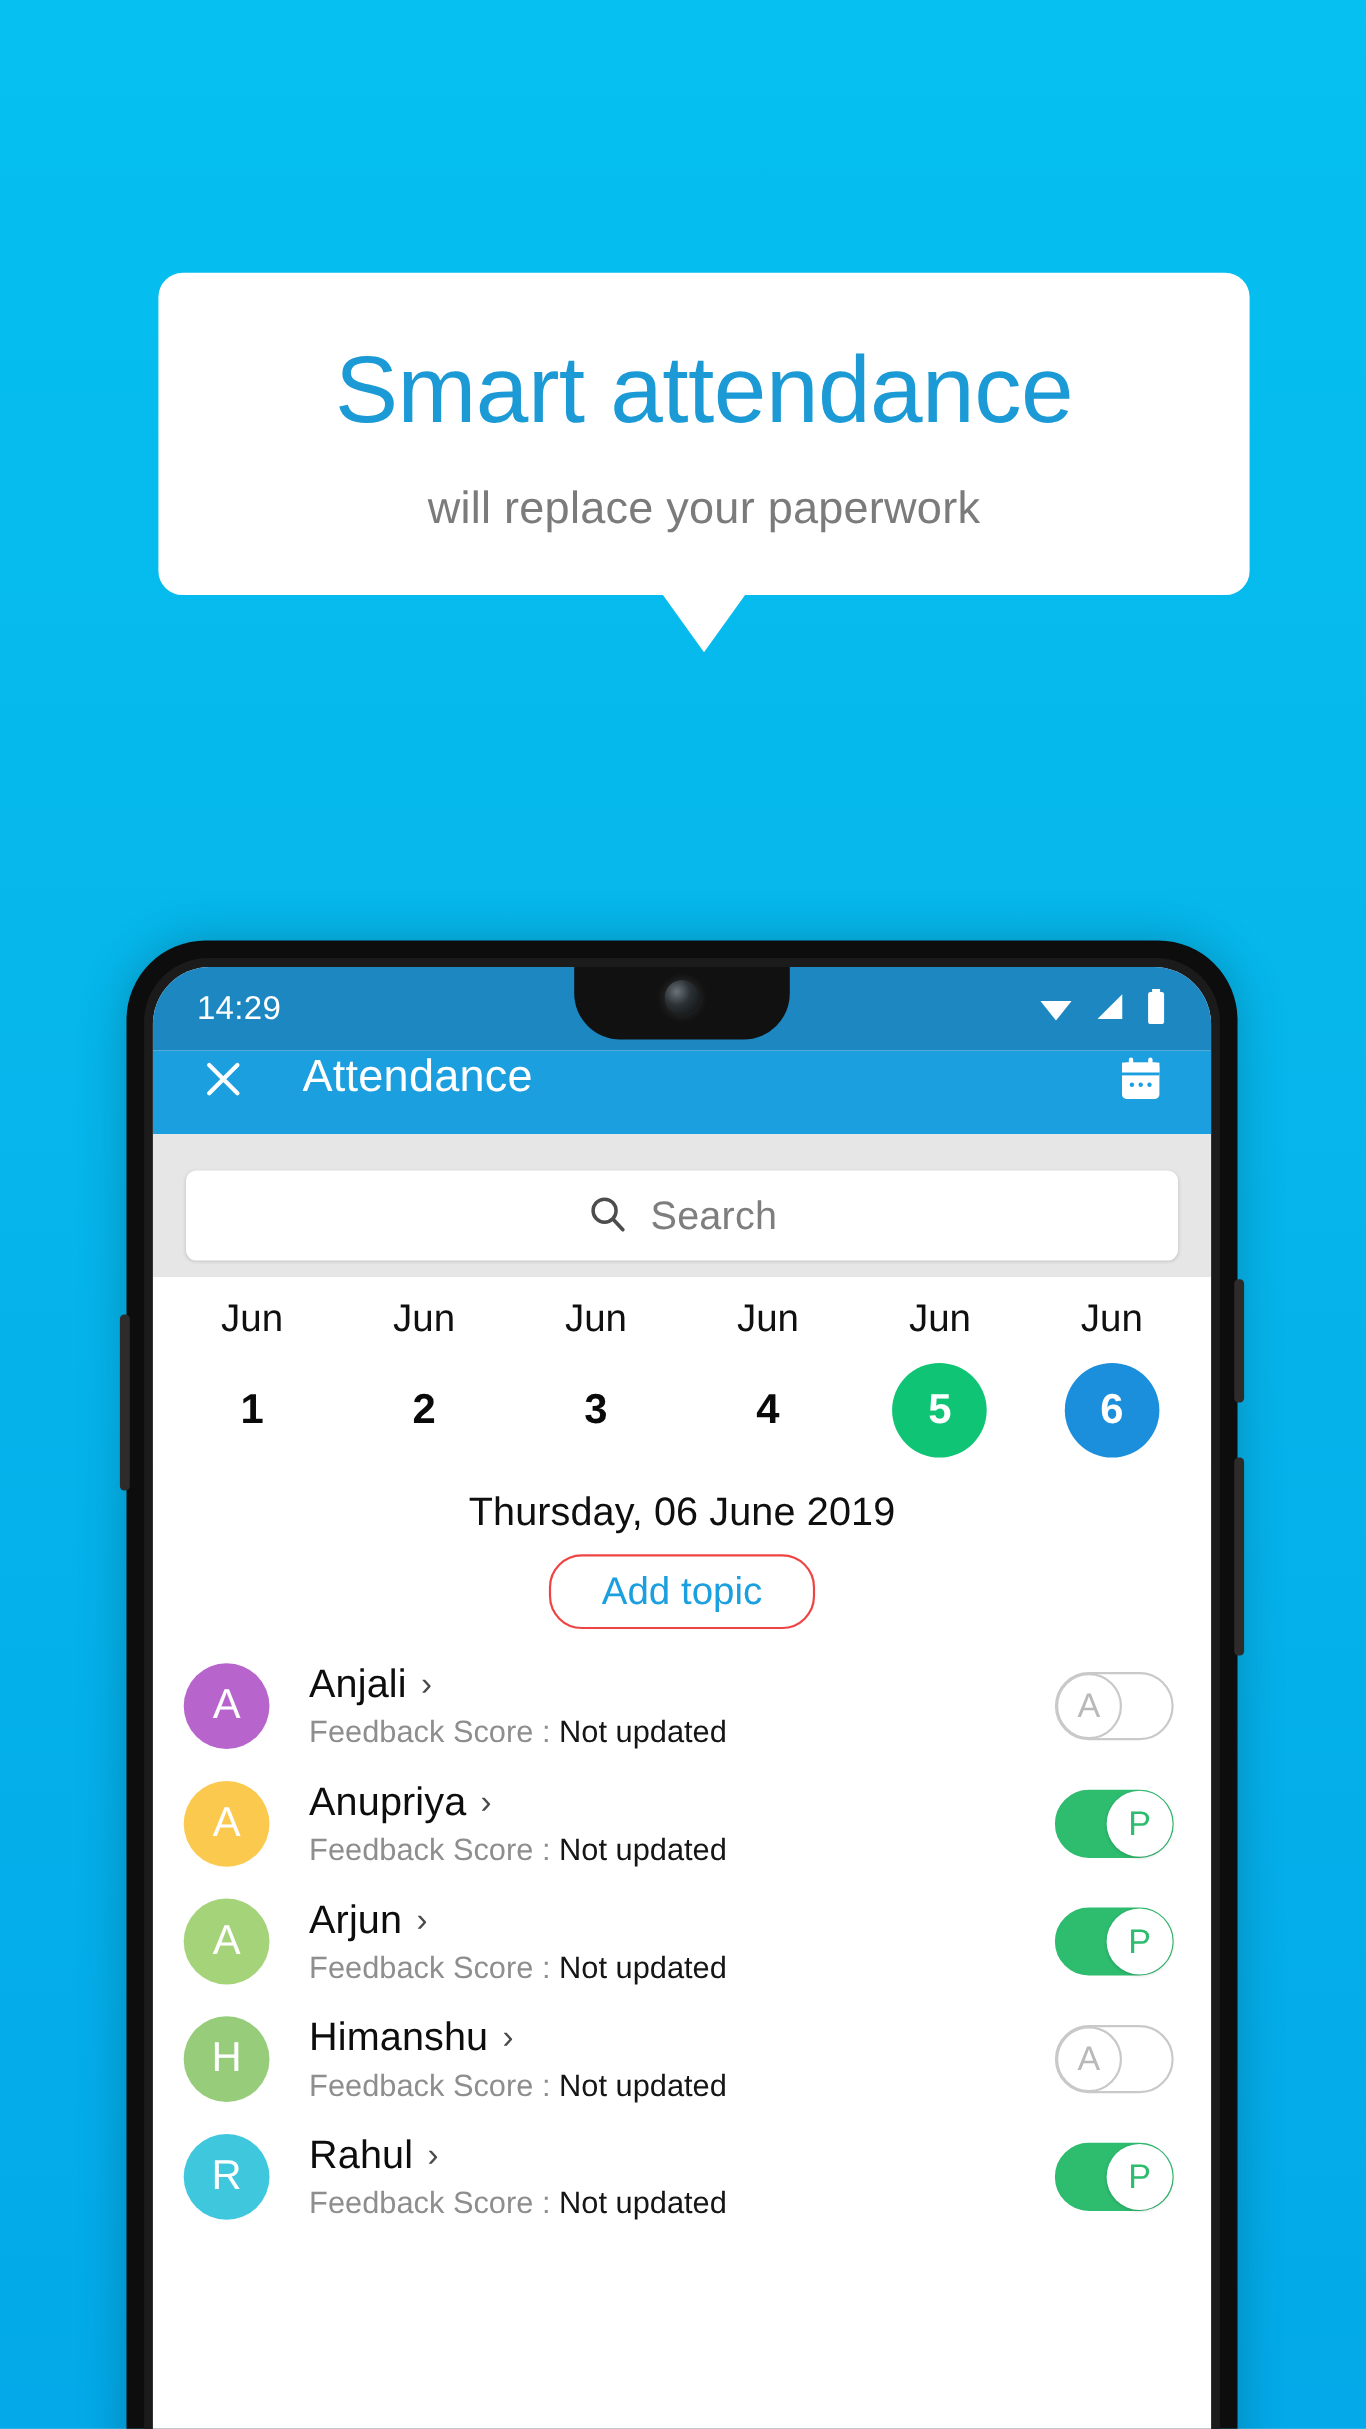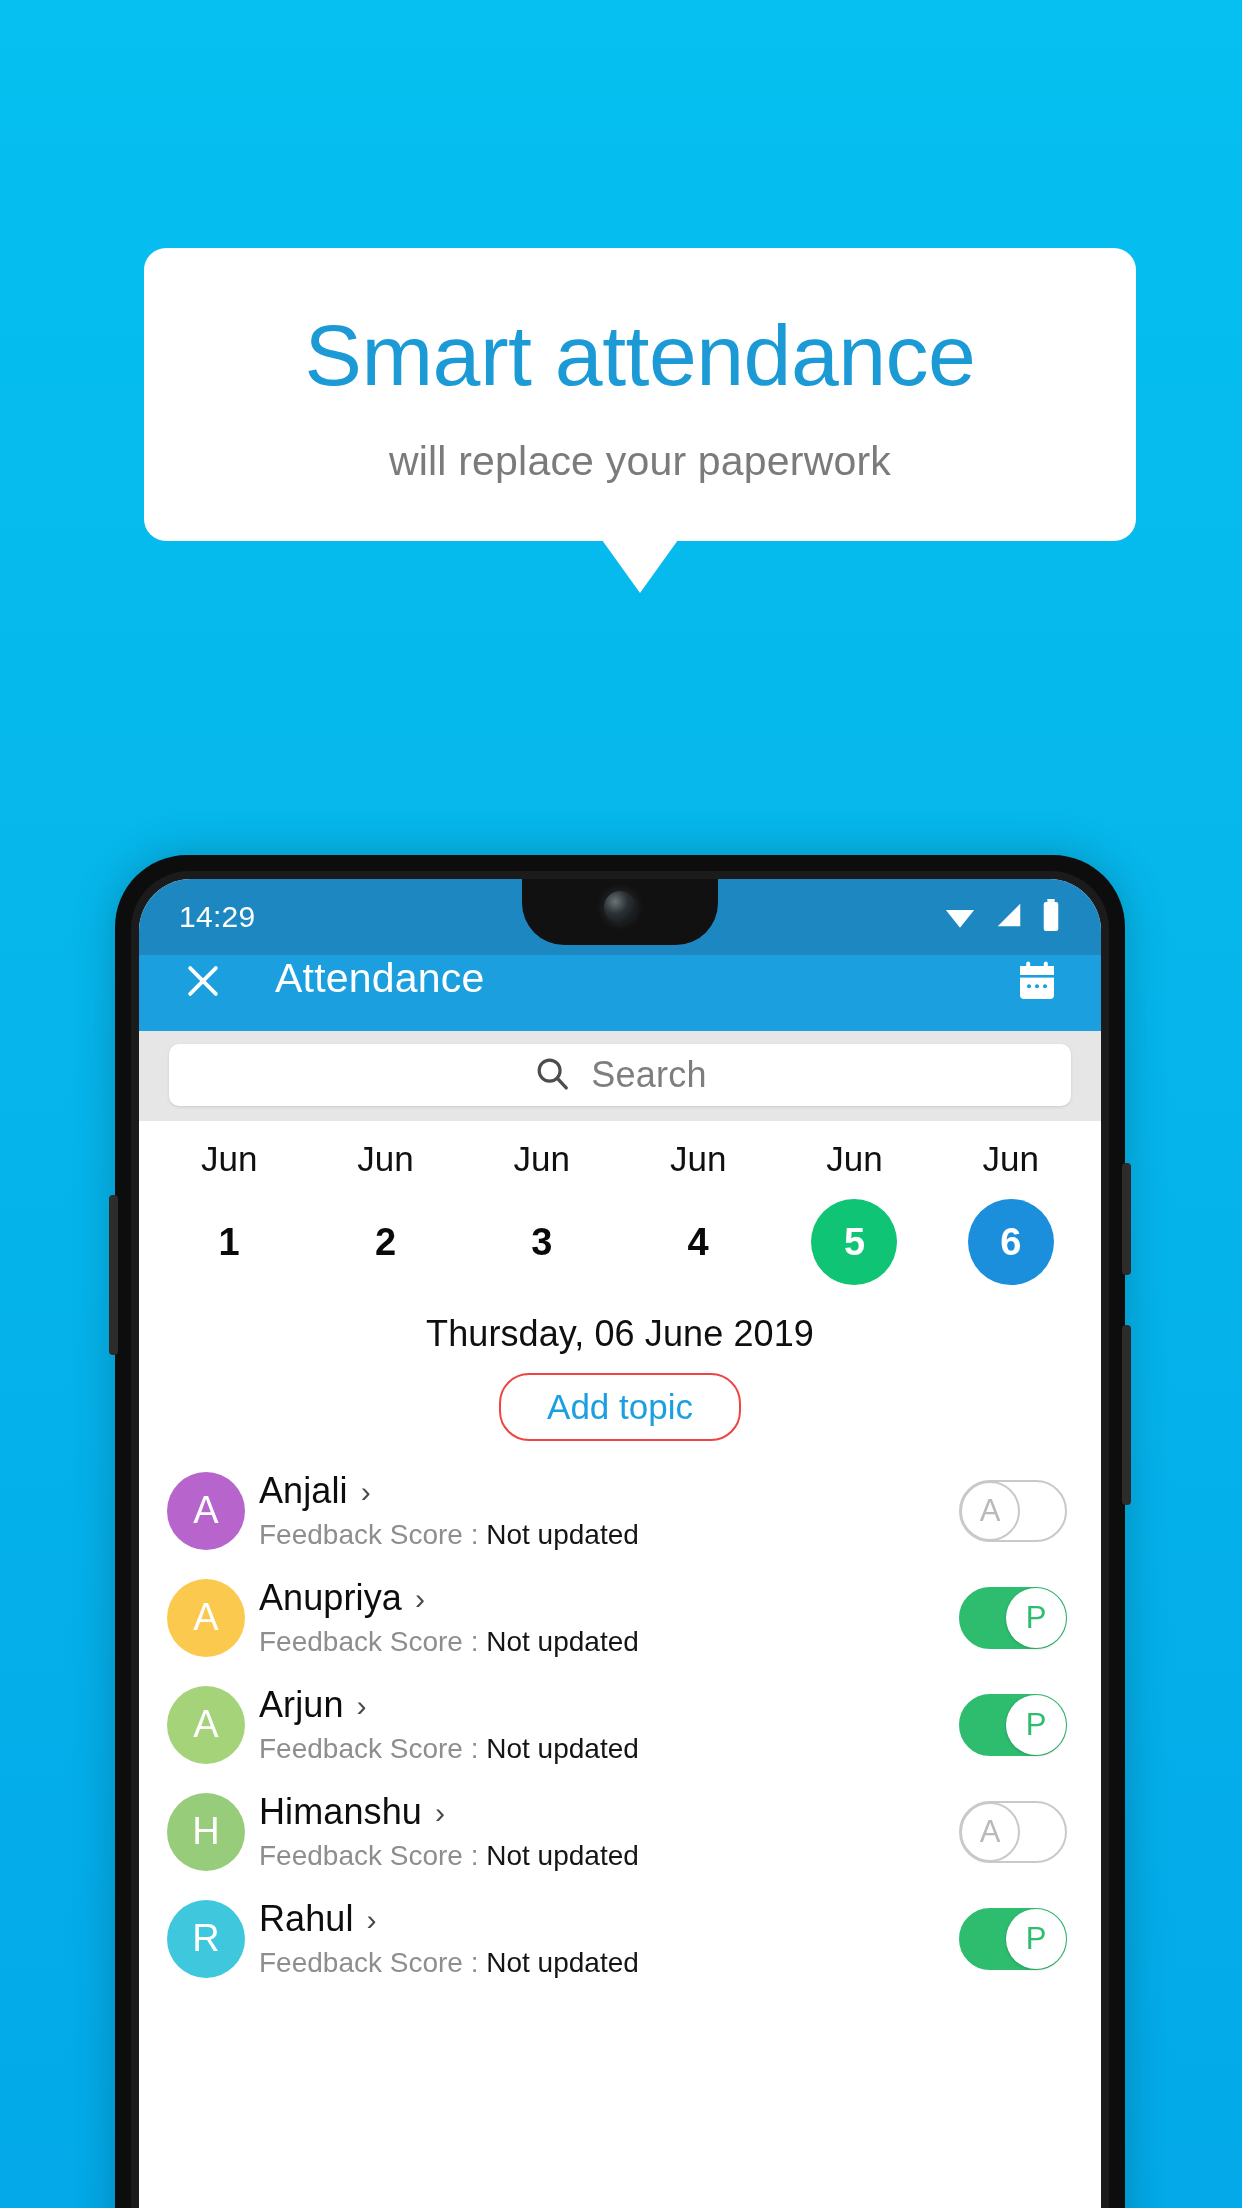--- a/index.html
+++ b/index.html
@@ -157,26 +157,27 @@
   }
 
   
   .search-zone {
     background: #e6e6e6;
     padding: 13px 30px 15px;
   }
   .search-box {
     background: #ffffff;
     border-radius: 10px;
-    height: 62px;
+    height: 82px;
     display: flex;
     align-items: center;
     justify-content: center;
     gap: 20px;
     box-shadow: 0 1px 3px rgba(0,0,0,0.12);
+    margin-top: 20px;
   }
   .search-ph {
     color: #7e7e7e;
     font-size: 36px;
     letter-spacing: 0.2px;
   }
 
   
   .datestrip {
     display: flex;
@@ -247,21 +248,21 @@
     width: 78px; height: 78px;
     border-radius: 50%;
     display: flex;
     align-items: center;
     justify-content: center;
     color: #ffffff;
     font-size: 38px;
     font-weight: 400;
     flex-shrink: 0;
   }
-  .row-mid { flex: 1; margin-left: 14px; min-width: 0; }
+  .row-mid { flex: 1; margin-left: 36px; min-width: 0; }
   .name-line { display: flex; align-items: center; gap: 13px; }
   .name {
     font-size: 36px;
     color: #0d0d0d;
     letter-spacing: 0.1px;
   }
   .chev { color: #4a4a4a; font-size: 30px; line-height: 1; margin-top: 2px; }
   .fb-line {
     font-size: 28px;
     margin-top: 7px;

